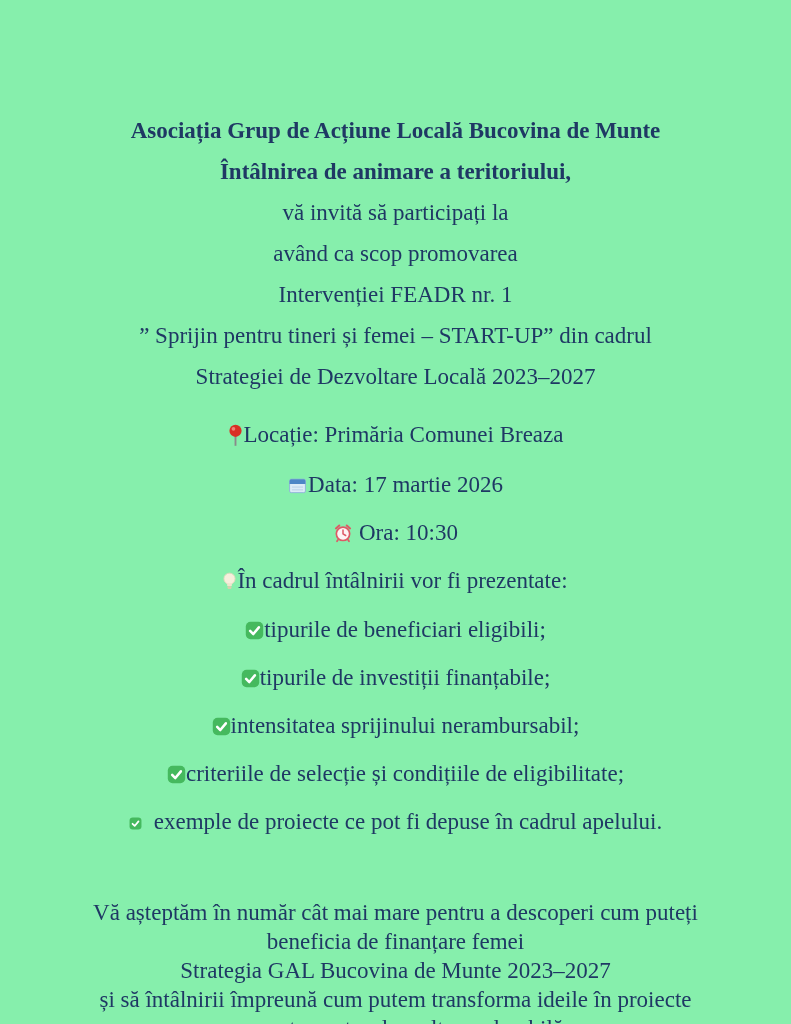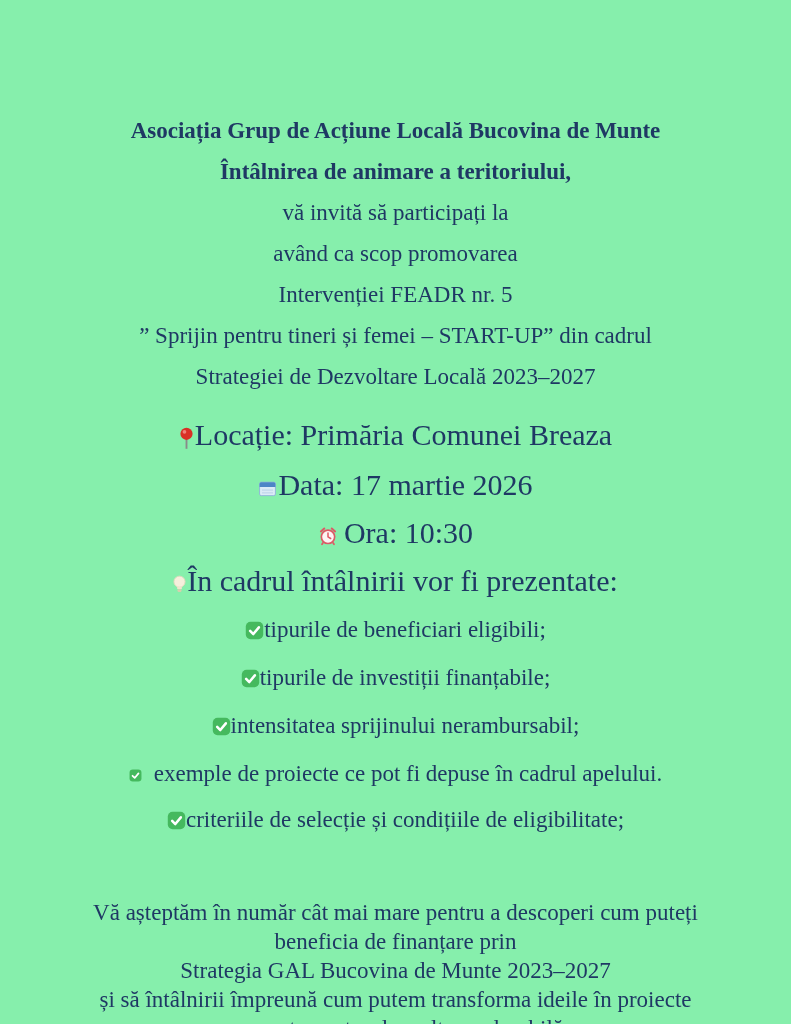--- a/index.html
+++ b/index.html
@@ -11,21 +11,21 @@
     background: #86efac;
     color: #1f3864;
     font-family: "Liberation Serif", serif;
     text-align: center;
     overflow: hidden;
   }
   .header-block { padding-top: 110px; }
   .header-line { font-size: 23px; line-height: 41px; }
   .bold { font-weight: bold; }
   .details-block { margin-top: 15px; }
-  .detail-line { font-size: 30px; line-height: 45px; }
+  .detail-line { font-size: 23px; line-height: 45px; }
   .checklist-block { margin-top: 0; }
   .check-line { font-size: 23px; line-height: 45px; }
   .closing-block { margin-top: 53px; }
   .closing-line { font-size: 23px; line-height: 29px; text-align: center; }
   .icn { display: inline-block; vertical-align: -4px; }
   .icn.pin { margin-right: 1px; vertical-align: -5px; }
   .icn.calendar { margin-right: 1px; vertical-align: -3px; }
   .icn.alarm { margin-right: 6px; vertical-align: -3px; }
   .icn.bulb { margin-right: 1px; vertical-align: -4px; }
   .icn.check { margin-right: 0; vertical-align: -3px; }
@@ -34,21 +34,21 @@
 </head>
 <body>
 
 <div class="page">
 
   <div class="header-block">
     <div class="header-line bold">Asociația Grup de Acțiune Locală Bucovina de Munte</div>
     <div class="header-line bold">Întâlnirea de animare a teritoriului,</div>
     <div class="header-line">vă invită să participați la</div>
     <div class="header-line">având ca scop promovarea</div>
-    <div class="header-line">Intervenției FEADR nr. 5</div>
+    <div class="header-line">Intervenției FEADR nr. 1</div>
     <div class="header-line">” Sprijin pentru tineri și femei – START-UP” din cadrul</div>
     <div class="header-line">Strategiei de Dezvoltare Locală 2023–2027</div>
   </div>
 
   <div class="details-block">
     <div class="detail-line">
       <span class="icn pin"><svg width="15" height="23" viewBox="0 0 16 24">
             <line x1="8" y1="11" x2="8" y2="23" stroke="#8a8a8a" stroke-width="2"></line>
             <circle cx="8" cy="7" r="6.5" fill="#d93025"></circle>
             <circle cx="5.8" cy="4.8" r="2" fill="#f28b82" opacity="0.9"></circle>
@@ -94,34 +94,34 @@
             <path d="M6.5 12.5 L10.5 16.5 L17.5 8" stroke="#ffffff" stroke-width="3.2" fill="none" stroke-linecap="round" stroke-linejoin="round"></path>
           </svg></span><span>tipurile de investiții finanțabile;</span>
     </div>
     <div class="check-line">
       <span class="icn check"><svg width="19" height="19" viewBox="0 0 24 24">
             <rect x="1" y="1" width="22" height="22" rx="6" fill="#45b95e"></rect>
             <path d="M6.5 12.5 L10.5 16.5 L17.5 8" stroke="#ffffff" stroke-width="3.2" fill="none" stroke-linecap="round" stroke-linejoin="round"></path>
           </svg></span><span>intensitatea sprijinului nerambursabil;</span>
     </div>
     <div class="check-line">
+      <span class="icn check"><svg width="19" height="19" viewBox="0 0 24 24">
+            <rect x="1" y="1" width="22" height="22" rx="6" fill="#45b95e"></rect>
+            <path d="M6.5 12.5 L10.5 16.5 L17.5 8" stroke="#ffffff" stroke-width="3.2" fill="none" stroke-linecap="round" stroke-linejoin="round"></path>
+          </svg></span><span>criteriile de selecție și condițiile de eligibilitate;</span>
+    </div>
+    <div class="check-line">
       <span class="icn check-small"><svg width="13" height="13" viewBox="0 0 24 24">
             <rect x="1" y="1" width="22" height="22" rx="6" fill="#45b95e"></rect>
             <path d="M6.5 12.5 L10.5 16.5 L17.5 8" stroke="#ffffff" stroke-width="3.2" fill="none" stroke-linecap="round" stroke-linejoin="round"></path>
           </svg></span><span>exemple de proiecte ce pot fi depuse în cadrul apelului.</span>
     </div>
-    <div class="check-line">
-      <span class="icn check"><svg width="19" height="19" viewBox="0 0 24 24">
-            <rect x="1" y="1" width="22" height="22" rx="6" fill="#45b95e"></rect>
-            <path d="M6.5 12.5 L10.5 16.5 L17.5 8" stroke="#ffffff" stroke-width="3.2" fill="none" stroke-linecap="round" stroke-linejoin="round"></path>
-          </svg></span><span>criteriile de selecție și condițiile de eligibilitate;</span>
-    </div>
   </div>
 
   <div class="closing-block">
     <div class="closing-line">Vă așteptăm în număr cât mai mare pentru a descoperi cum puteți</div>
-    <div class="closing-line">beneficia de finanțare prin</div>
+    <div class="closing-line">beneficia de finanțare femei</div>
     <div class="closing-line">Strategia GAL Bucovina de Munte 2023–2027</div>
     <div class="closing-line">și să întâlnirii împreună cum putem transforma ideile în proiecte</div>
     <div class="closing-line">concrete pentru dezvoltarea durabilă</div>
   </div>
 
 </div>
 
 </body></html>

